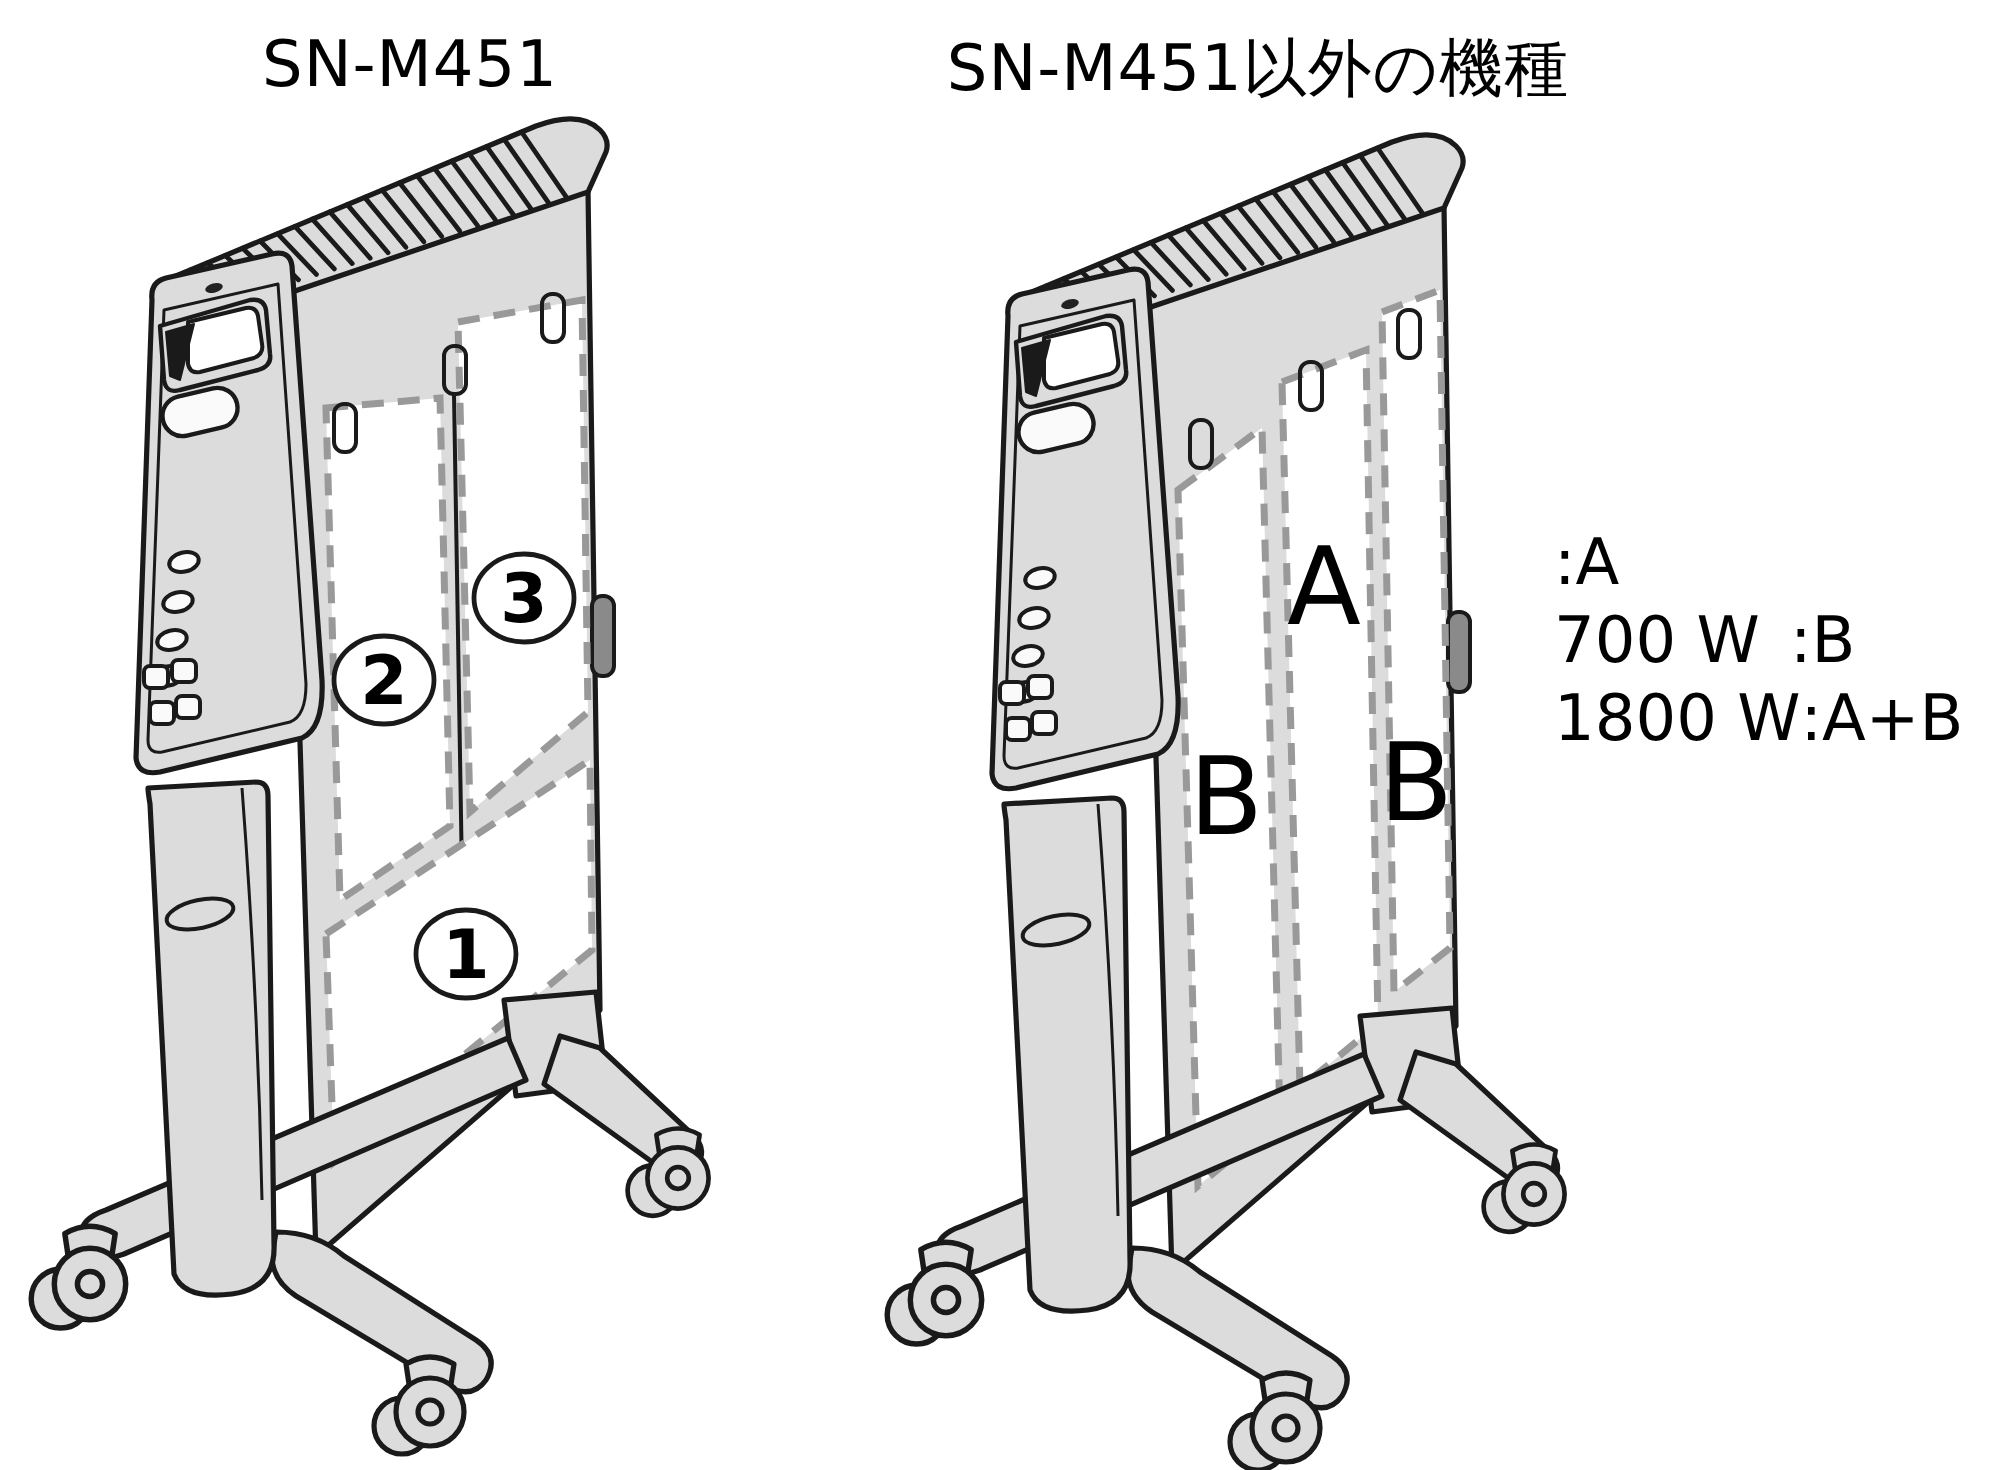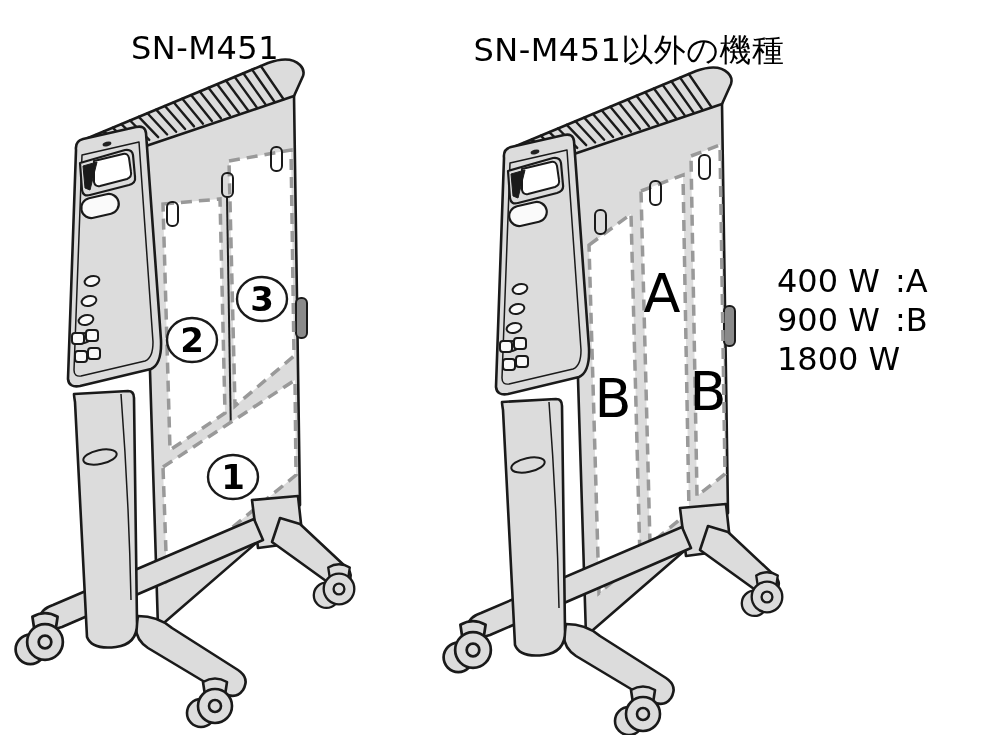--- a/index.html
+++ b/index.html
@@ -1,21 +1,21 @@
 <!DOCTYPE html>
 <html><head>
 <meta charset="utf-8">
 <style>
   html,body{margin:0;padding:0;background:#fff;}
   body{width:1000px;height:735px;position:relative;overflow:hidden;
        font-family:"DejaVu Sans","Liberation Sans",sans-serif;color:#000;}
   .stage{position:absolute;inset:0;}
   svg{position:absolute;left:0;top:0;}
   .title{position:absolute;top:13px;transform:translateX(-50%);
-         font-size:32px;letter-spacing:.5px;white-space:nowrap;margin-top:16px;}
+         font-size:32px;letter-spacing:.5px;white-space:nowrap;}
   .title-left{left:205px;}
   .title-right{left:629px;}
   .legend{position:absolute;left:777px;top:262px;font-size:32px;line-height:39px;}
   .legend-row{display:flex;white-space:pre;}
   .legend-power{display:inline-block;min-width:118px;}
   text{font-family:"DejaVu Sans","Liberation Sans",sans-serif;}
   .zone-digit{font-size:34px;font-weight:bold;}
   .zone-letter{font-size:54px;}
 </style>
 </head>
@@ -141,22 +141,22 @@
 
     <use href="#body-front"></use>
     <use href="#body-front" transform="translate(428,8)"></use>
   </svg>
 
   <div class="title title-left">SN-M451</div>
   <div class="title title-right">SN-M451以外の機種</div>
 
   <div class="legend">
     <div class="legend-row">
-      <span class="legend-power">400 W</span><span class="legend-mode">:A</span>
+      <span class="legend-mode">:A</span>
     </div>
     <div class="legend-row">
-      <span class="legend-power">900 W</span><span class="legend-mode">:B</span>
+      <span class="legend-power">700 W</span><span class="legend-mode">:B</span>
     </div>
     <div class="legend-row">
-      <span class="legend-power">1800 W</span>
+      <span class="legend-power">1800 W</span><span class="legend-mode">:A+B</span>
     </div>
   </div>
 </div>
 
 </body></html>

